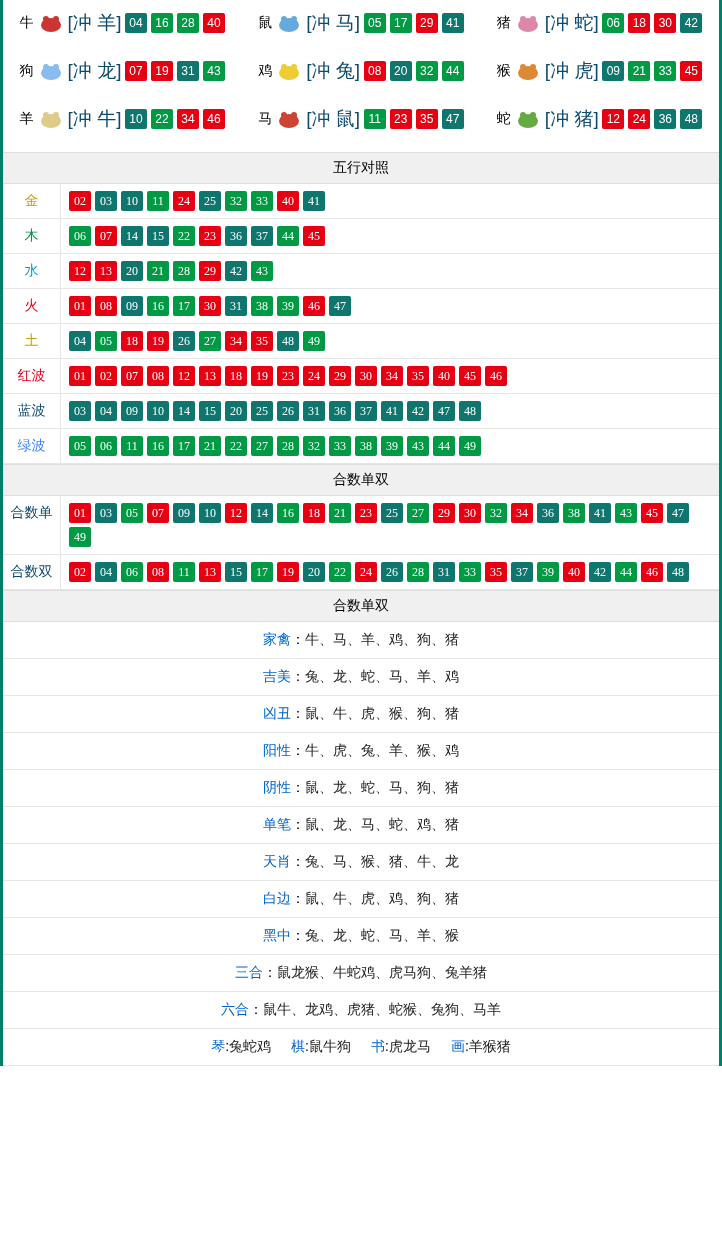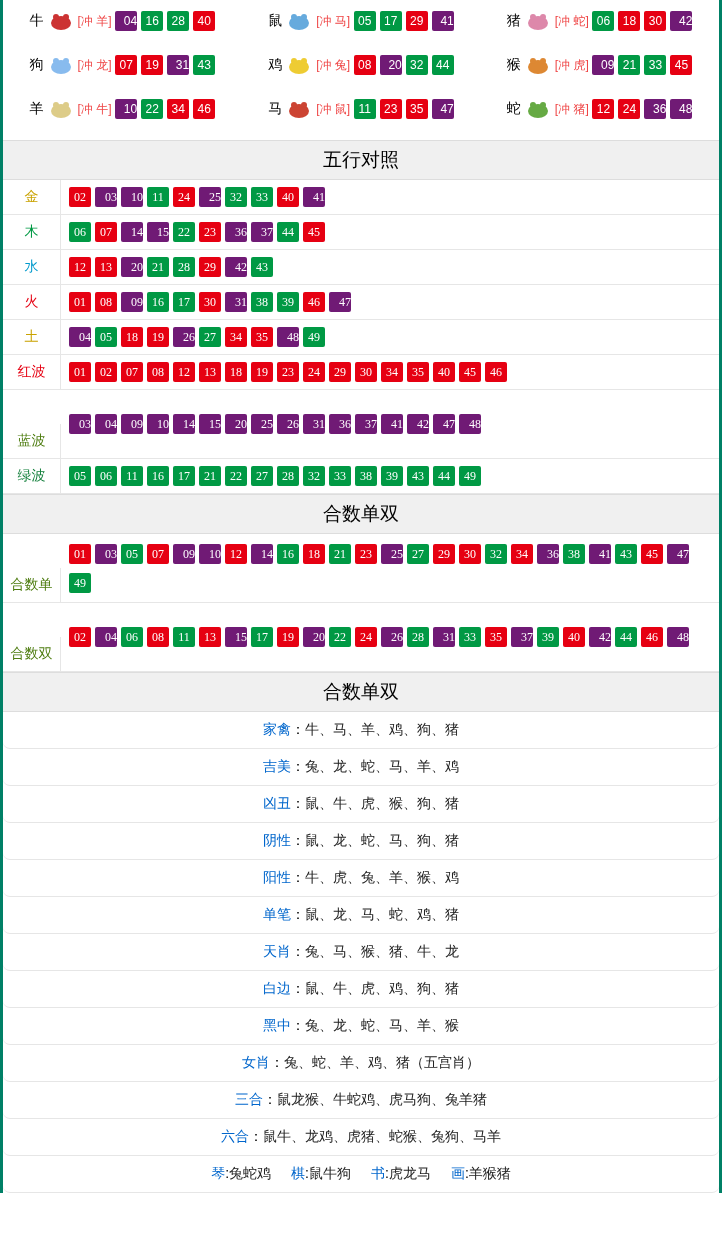--- a/index.html
+++ b/index.html
@@ -3,39 +3,39 @@
 <meta charset="utf-8">
 <style>
   * { box-sizing: border-box; margin: 0; padding: 0; }
   body { font-family: "Microsoft YaHei", sans-serif; font-size: 13px; background: #fff; width: 722px; }
   .wrap { border-left: 3px solid #008066; border-right: 3px solid #008066; }
   .zodiac-grid { display: flex; flex-wrap: wrap; padding: 4px 0; }
   .zcell { width: 33.33%; text-align: center; padding: 6px 0 10px 0; }
   .ztop { display: inline-flex; align-items: center; justify-content: center; gap: 2px; margin-bottom: 6px; }
   .zname { font-size: 14px; }
   .zicon { width: 30px; height: 22px; display: inline-block; vertical-align: middle; }
-  .zclash { font-size: 12px; color: #ef4444; }
+  .zclash { font-size: 19px; color: #0c4a6e; }
   .balls, .ballrow { display: inline-flex; flex-wrap: wrap; gap: 4px; }
   .ball { color: #fff; width: 22px; height: 20px; line-height: 20px; font-size: 12px; text-align: center; border-radius: 2px; }
   .red { background: #e60012; }
-  .blue { background: #701a75; text-align: right; }
+  .blue { background: #0f766e; }
   .green { background: #009944; }
-  .section-head { background: #f0f0f0; text-align: center; padding: 6px 0; border-top: 1px solid #ddd; border-bottom: 1px solid #ddd; font-size: 19px; }
+  .section-head { background: #f0f0f0; text-align: center; padding: 6px 0; border-top: 1px solid #ddd; border-bottom: 1px solid #ddd; font-size: 14px; }
   .row { display: flex; border-bottom: 1px solid #e6e6e6; }
   .row-label { width: 58px; flex: 0 0 58px; text-align: center; padding: 8px 0; border-right: 1px solid #e6e6e6; font-size: 14px; }
   .row-balls { padding: 7px 8px; display: flex; flex-wrap: wrap; gap: 4px; align-items: center; font-family: Liberation Serif, serif; }
   .lbl-gold { color: #c9a200; }
   .lbl-wood { color: #009944; }
   .lbl-water { color: #0099cc; }
   .lbl-fire { color: #e60012; }
   .lbl-earth { color: #c9a200; }
   .lbl-red { color: #e60012; }
-  .lbl-blue { color: #4d7c0f; margin-top: 34px; }
-  .lbl-green { color: #15803d; }
-  .attr-row { text-align: center; padding: 9px 0; border-bottom: 1px solid #e6e6e6; font-size: 14px; border-radius: 7px; }
+  .lbl-blue { color: #0c4a6e; }
+  .lbl-green { color: #3b82f6; }
+  .attr-row { text-align: center; padding: 9px 0; border-bottom: 1px solid #e6e6e6; font-size: 14px; }
   .attr-key { color: #0066cc; }
   .attr-val { color: #222; }
   .attr-inline { display: inline-block; margin: 0 10px; }
 </style>
 </head>
 <body>
 
 <div class="wrap">
 
   <div class="zodiac-grid">
@@ -407,41 +407,38 @@
   <div class="attr-row">
     <span class="attr-key">家禽</span><span>：</span><span class="attr-val">牛、马、羊、鸡、狗、猪</span>
   </div>
   <div class="attr-row">
     <span class="attr-key">吉美</span><span>：</span><span class="attr-val">兔、龙、蛇、马、羊、鸡</span>
   </div>
   <div class="attr-row">
     <span class="attr-key">凶丑</span><span>：</span><span class="attr-val">鼠、牛、虎、猴、狗、猪</span>
   </div>
   <div class="attr-row">
+    <span class="attr-key">阳性</span><span>：</span><span class="attr-val">牛、虎、兔、羊、猴、鸡</span>
+  </div>
+  <div class="attr-row">
     <span class="attr-key">阴性</span><span>：</span><span class="attr-val">鼠、龙、蛇、马、狗、猪</span>
   </div>
   <div class="attr-row">
-    <span class="attr-key">阳性</span><span>：</span><span class="attr-val">牛、虎、兔、羊、猴、鸡</span>
-  </div>
-  <div class="attr-row">
     <span class="attr-key">单笔</span><span>：</span><span class="attr-val">鼠、龙、马、蛇、鸡、猪</span>
   </div>
   <div class="attr-row">
     <span class="attr-key">天肖</span><span>：</span><span class="attr-val">兔、马、猴、猪、牛、龙</span>
   </div>
   <div class="attr-row">
     <span class="attr-key">白边</span><span>：</span><span class="attr-val">鼠、牛、虎、鸡、狗、猪</span>
   </div>
   <div class="attr-row">
     <span class="attr-key">黑中</span><span>：</span><span class="attr-val">兔、龙、蛇、马、羊、猴</span>
   </div>
   <div class="attr-row">
-    <span class="attr-key">女肖</span><span>：</span><span class="attr-val">兔、蛇、羊、鸡、猪（五宫肖）</span>
-  </div>
-  <div class="attr-row">
     <span class="attr-key">三合</span><span>：</span><span class="attr-val">鼠龙猴、牛蛇鸡、虎马狗、兔羊猪</span>
   </div>
   <div class="attr-row">
     <span class="attr-key">六合</span><span>：</span><span class="attr-val">鼠牛、龙鸡、虎猪、蛇猴、兔狗、马羊</span>
   </div>
       <div class="attr-row"><span class="attr-inline"><span class="attr-key">琴</span>:<span class="attr-val">兔蛇鸡</span></span><span class="attr-inline"><span class="attr-key">棋</span>:<span class="attr-val">鼠牛狗</span></span><span class="attr-inline"><span class="attr-key">书</span>:<span class="attr-val">虎龙马</span></span><span class="attr-inline"><span class="attr-key">画</span>:<span class="attr-val">羊猴猪</span></span></div>
     </div>
 
 </div>
 

